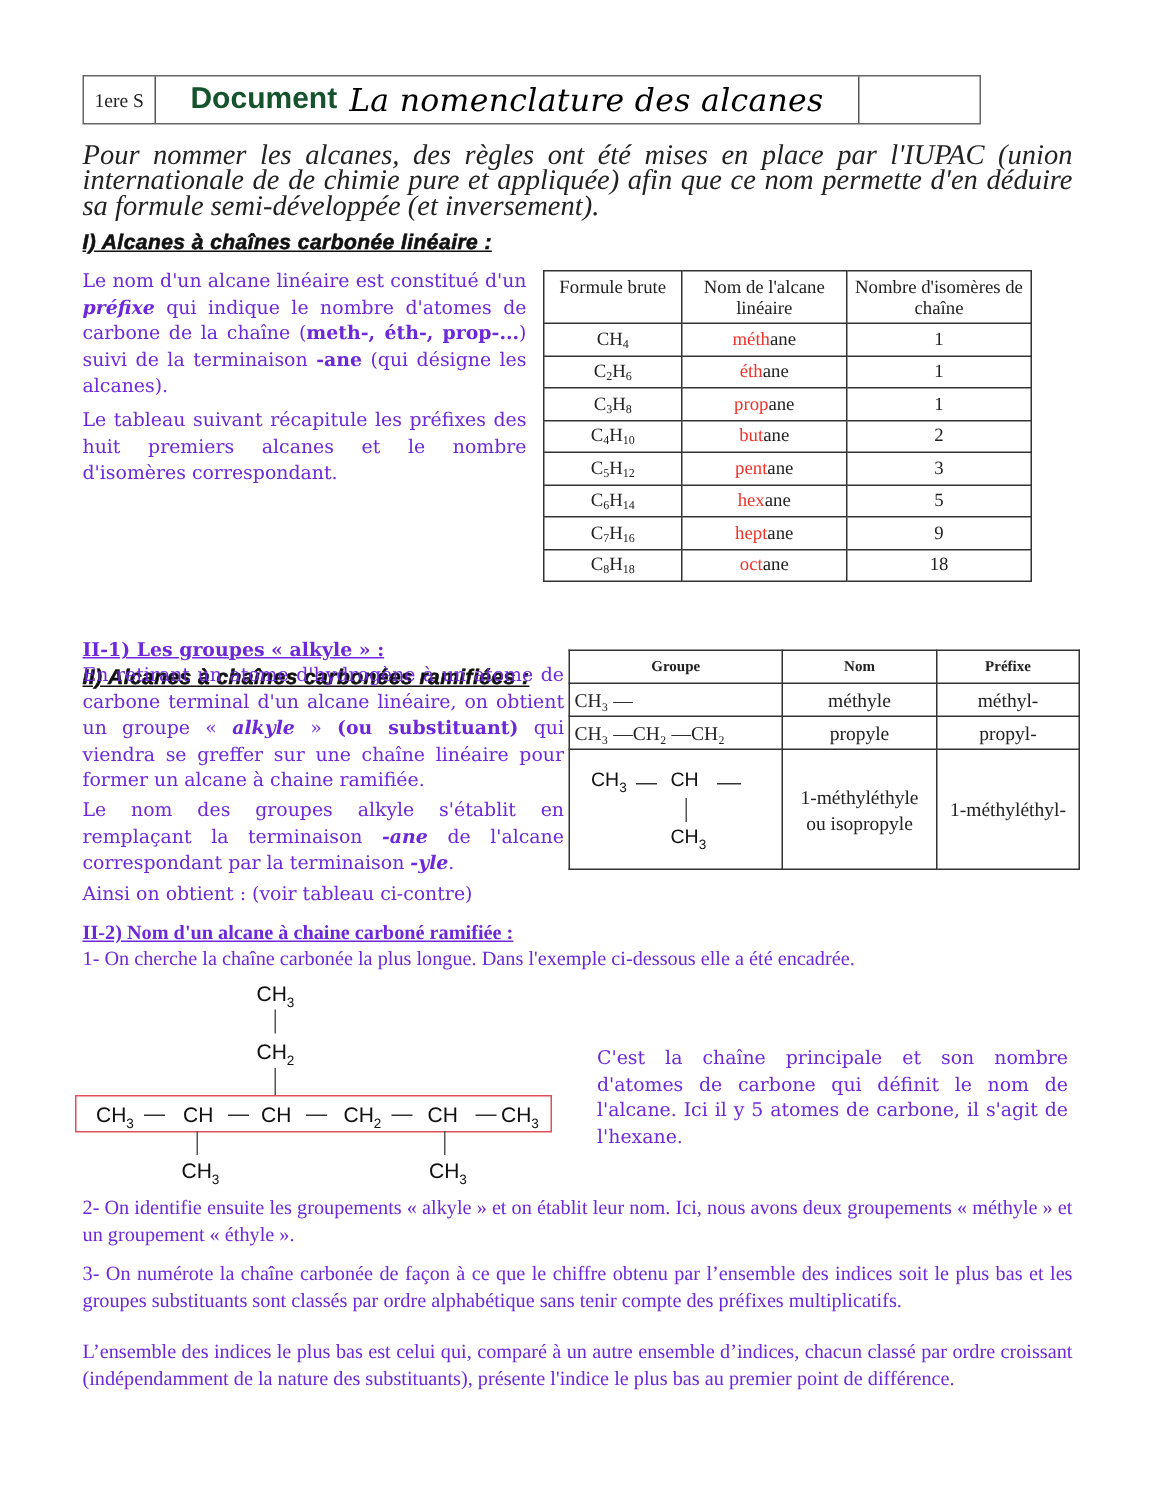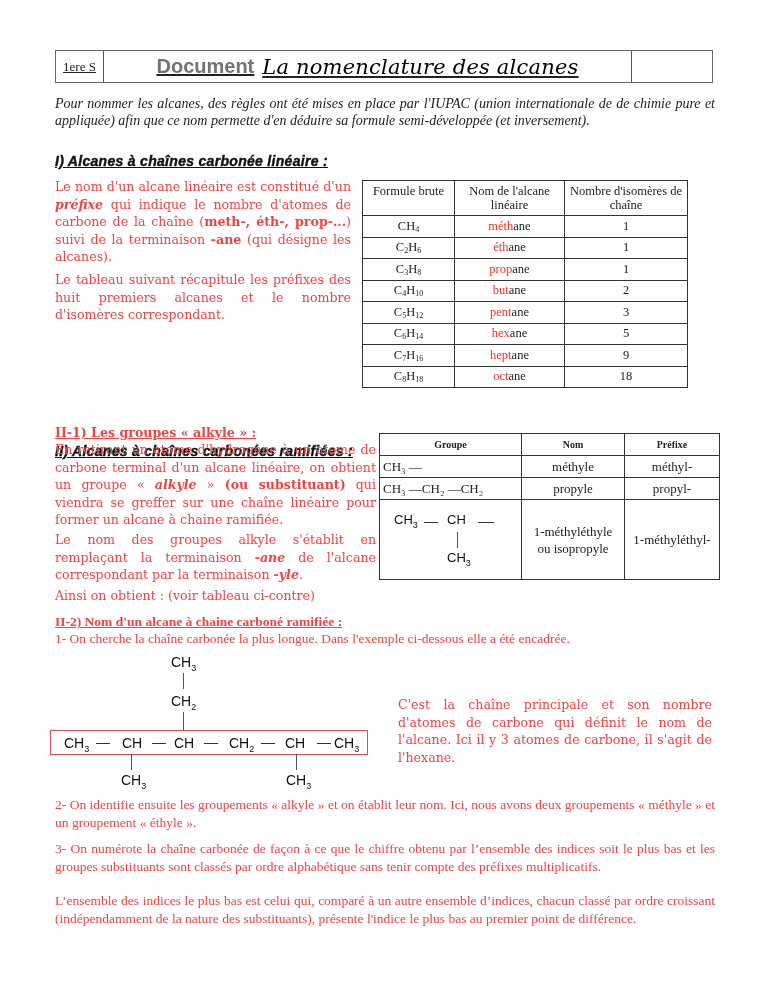--- a/index.html
+++ b/index.html
@@ -2,32 +2,32 @@
 <html><head>
 <meta charset="utf-8">
 <style>
   * { box-sizing: border-box; margin: 0; padding: 0; }
   html, body { width: 768px; height: 994px; background: #ffffff; overflow: hidden; }
   body { position: relative; font-family: "DejaVu Serif", serif; color: #222; }
 
   .abs { position: absolute; }
 
   
-  .header-box { left: 55px; top: 50px; width: 658px; height: 33px; border: 1px solid #666; display: flex; text-decoration: underline; }
+  .header-box { left: 55px; top: 50px; width: 599px; height: 33px; border: 1px solid #666; display: flex; }
   .header-box .cell-left { width: 48px; border-right: 1px solid #555; font-family: "Liberation Serif", serif; font-size: 13px; display: flex; align-items: center; justify-content: center; }
   .header-box .cell-mid { flex: 1; display: flex; align-items: center; justify-content: center; gap: 8px; }
   .header-box .cell-right { width: 81px; border-left: 1px solid #555; }
-  .doc-word { font-family: "Liberation Sans", sans-serif; font-weight: bold; font-size: 20px; color: #737373; }
+  .doc-word { font-family: "Liberation Sans", sans-serif; font-weight: bold; font-size: 20px; color: #14532d; }
   .doc-title { font-family: "DejaVu Serif", serif; font-style: italic; font-size: 21px; color: #000; letter-spacing: 0.2px; }
 
-  .intro { left: 55px; top: 95px; width: 660px; font-family: "Liberation Serif", serif; font-style: italic; font-size: 14px; line-height: 17px; text-align: justify; color: #222; }
+  .intro { left: 55px; top: 95px; width: 660px; font-family: "Liberation Serif", serif; font-style: italic; font-size: 19px; line-height: 17px; text-align: justify; color: #222; }
 
   .sec-title { font-family: "Liberation Sans", sans-serif; font-weight: 900; font-size: 14px; text-decoration: underline; color: #111; letter-spacing: 0.3px; font-style: italic; -webkit-text-stroke: 0.4px #111; }
 
-  .para { font-family: "DejaVu Serif", serif; font-size: 12.6px; line-height: 17.5px; text-align: justify; color: #ef4444; }
+  .para { font-family: "DejaVu Serif", serif; font-size: 12.6px; line-height: 17.5px; text-align: justify; color: #6d28d9; }
   .para b { font-weight: bold; }
 
   
   table { border-collapse: collapse; }
   .t1 { left: 362px; top: 180px; width: 326px; font-family: "Liberation Serif", serif; font-size: 12.5px; color: #222; }
   .t1 th, .t1 td { border: 1.5px solid #333; text-align: center; font-weight: normal; }
   .t1 th { line-height: 14px; padding: 3px 2px; vertical-align: top; }
   .t1 td { height: 21.5px; padding: 0 2px; }
   .t1 .col1 { width: 92px; }
   .t1 .col2 { width: 110px; }
@@ -194,17 +194,17 @@
   <span class="abs" style="left:285px; top:735px;">CH</span>
   <div class="bond-h" style="left:317px; top:743px; width:14px;"></div>
   <span class="abs" style="left:334px; top:735px; white-space:nowrap;">CH<sub>3</sub></span>
 
   <div class="bond-v" style="left:131px; top:754px; height:16px;"></div>
   <span class="abs" style="left:121px; top:772px; white-space:nowrap;">CH<sub>3</sub></span>
   <div class="bond-v" style="left:296px; top:754px; height:16px;"></div>
   <span class="abs" style="left:286px; top:772px; white-space:nowrap;">CH<sub>3</sub></span>
 </div>
 
-<p class="abs para" style="left:398px; top:696px; width:314px;">C'est la chaîne principale et son nombre d'atomes de carbone qui définit le nom de l'alcane. Ici il y 3 atomes de carbone, il s'agit de l'hexane.</p>
+<p class="abs para" style="left:398px; top:696px; width:314px;">C'est la chaîne principale et son nombre d'atomes de carbone qui définit le nom de l'alcane. Ici il y 5 atomes de carbone, il s'agit de l'hexane.</p>
 
 <p class="abs para" style="left:55px; top:796px; width:660px; font-family:'Liberation Serif', serif; font-size:13.5px;">2- On identifie ensuite les groupements « alkyle » et on établit leur nom. Ici, nous avons deux groupements « méthyle » et un groupement « éthyle ».</p>
 <p class="abs para" style="left:55px; top:840px; width:660px; font-family:'Liberation Serif', serif; font-size:13.5px;">3- On numérote la chaîne carbonée de façon à ce que le chiffre obtenu par l’ensemble des indices soit le plus bas et les groupes substituants sont classés par ordre alphabétique sans tenir compte des préfixes multiplicatifs.</p>
 <p class="abs para" style="left:55px; top:892px; width:660px; font-family:'Liberation Serif', serif; font-size:13.5px;">L’ensemble des indices le plus bas est celui qui, comparé à un autre ensemble d’indices, chacun classé par ordre croissant (indépendamment de la nature des substituants), présente l'indice le plus bas au premier point de différence.</p>
 
 </body></html>

